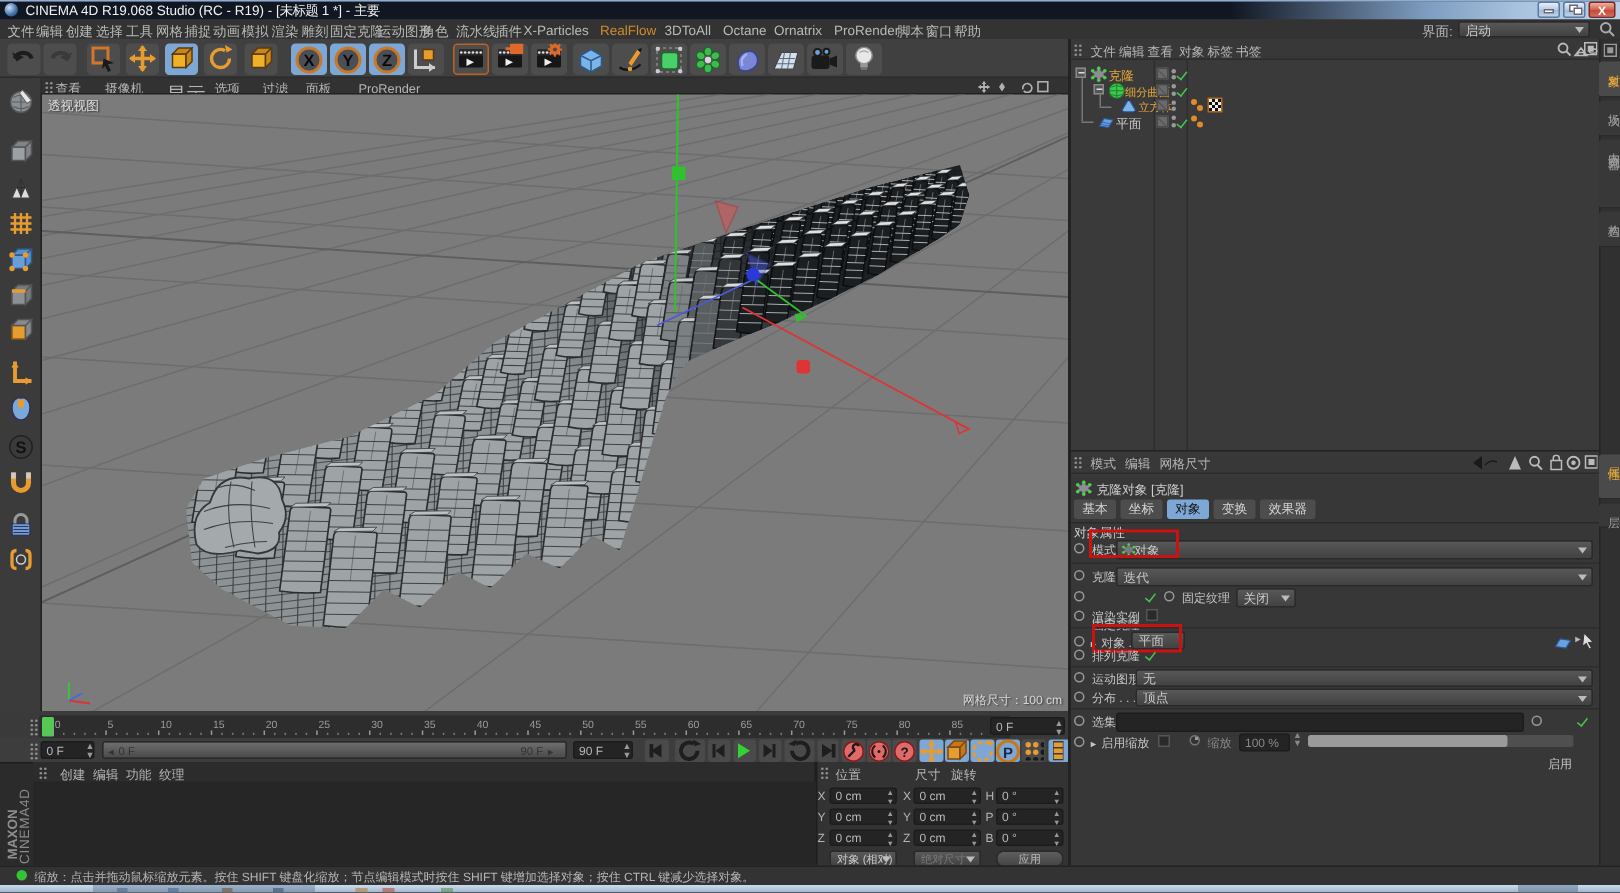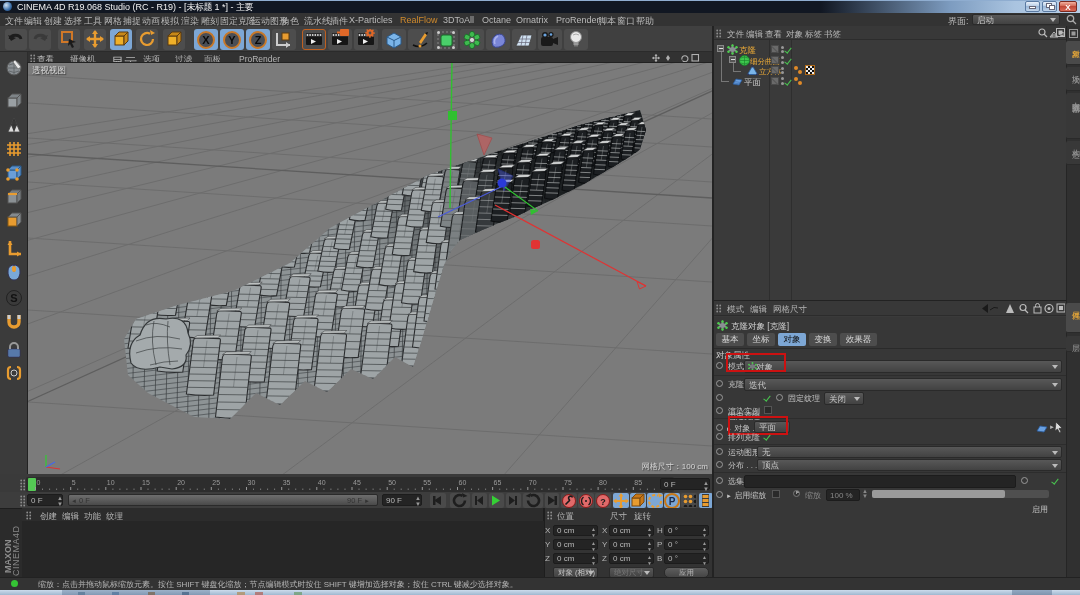--- a/index.html
+++ b/index.html
@@ -2256,21 +2256,21 @@
 <div class="abs" style="left:1069px;top:95px;font-size:8px;color:#9a9a9a;writing-mode:vertical-rl;letter-spacing:1px">内容浏览器</div>
 <div class="abs" style="left:1066px;top:141px;width:14px;height:24px;background:#383838;border-radius:2px 0 0 2px;border-bottom:1px solid #2a2a2a"></div>
 <div class="abs" style="left:1069px;top:143px;font-size:8px;color:#9a9a9a;writing-mode:vertical-rl;letter-spacing:1px">构造</div>
 <div class="abs" style="left:1066px;top:303px;width:14px;height:30px;background:#4a4a4a;border-radius:2px 0 0 2px;border-bottom:1px solid #2a2a2a"></div>
 <div class="abs" style="left:1069px;top:305px;font-size:8px;color:#e8a838;writing-mode:vertical-rl;letter-spacing:1px">属性</div>
 <div class="abs" style="left:1066px;top:336px;width:14px;height:16px;background:#383838;border-radius:2px 0 0 2px;border-bottom:1px solid #2a2a2a"></div>
 <div class="abs" style="left:1069px;top:338px;font-size:8px;color:#9a9a9a;writing-mode:vertical-rl;letter-spacing:1px">层</div>
 
 <div class="abs" style="left:0;top:577px;width:1080px;height:13px;background:#333;border-top:1px solid #222"></div>
 <div class="abs" style="left:11px;top:580px;width:7px;height:7px;border-radius:50%;background:#35c435"></div>
-<div class="abs t8" style="left:38px;top:579px;color:#b5b5b5">缩放：点击并拖动鼠标缩放元素。按住 SHIFT 键盘化缩放；节点编辑模式时按住 SHIFT 键增加选择对象；按住 CTRL 键减少选择对象。</div>
+<div class="abs t8" style="left:23px;top:579px;color:#b5b5b5">缩放：点击并拖动鼠标缩放元素。按住 SHIFT 键盘化缩放；节点编辑模式时按住 SHIFT 键增加选择对象；按住 CTRL 键减少选择对象。</div>
 
 <div class="abs" style="left:0;top:590px;width:1080px;height:5px;background:linear-gradient(#cddcec,#9fb8d0)"></div>
 <div class="abs" style="left:62px;top:590px;width:148px;height:5px;background:linear-gradient(#9db2c9,#8299b4)"></div>
 <div class="abs" style="left:78px;top:592px;width:7px;height:3px;background:#5a7a98;opacity:0.8"></div>
 <div class="abs" style="left:112px;top:592px;width:7px;height:3px;background:#56789f;opacity:0.8"></div>
 <div class="abs" style="left:148px;top:592px;width:7px;height:3px;background:#7a6a58;opacity:0.8"></div>
 <div class="abs" style="left:182px;top:592px;width:7px;height:3px;background:#4a6888;opacity:0.8"></div>
 <div class="abs" style="left:237px;top:592px;width:8px;height:3px;background:#b08a55;opacity:0.7"></div>
 <div class="abs" style="left:255px;top:592px;width:8px;height:3px;background:#b06055;opacity:0.7"></div>
 <div class="abs" style="left:294px;top:592px;width:8px;height:3px;background:#6a9a68;opacity:0.7"></div>

